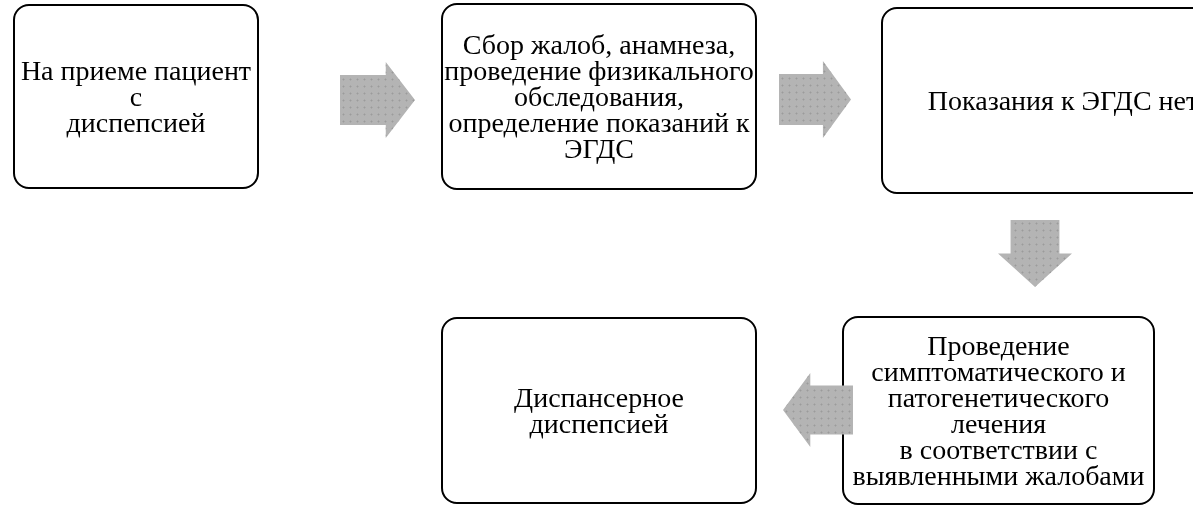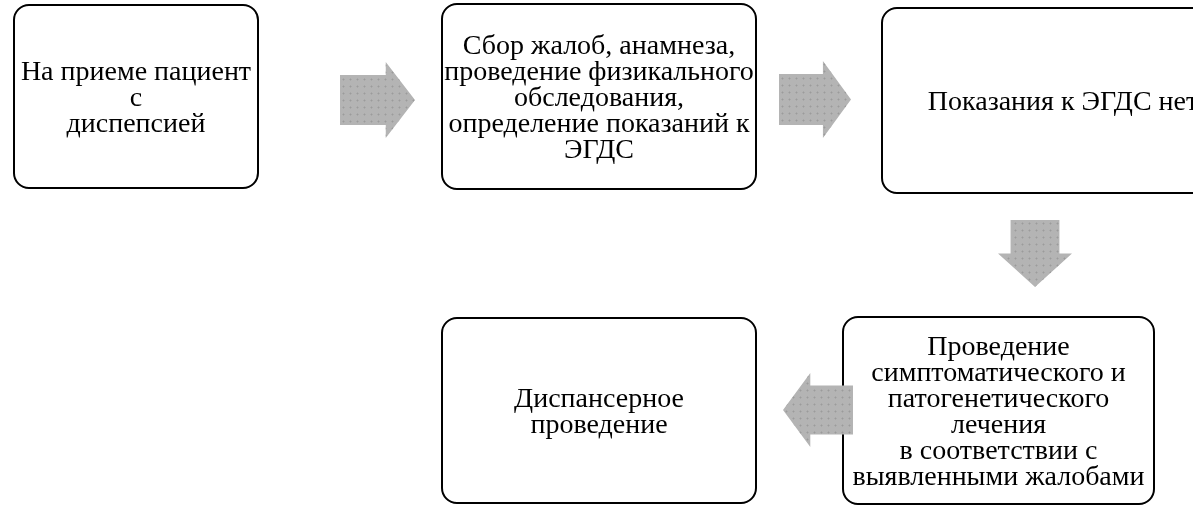--- a/index.html
+++ b/index.html
@@ -93,16 +93,16 @@
     <div class="node-label">Проведение
 симптоматического и
 патогенетического лечения
 в соответствии с
 выявленными жалобами</div>
   </div>
 
   <div class="arrow arrow-left" id="a4"></div>
 
   <div class="node" id="n5">
-    <div class="node-label">Диспансерное проведение</div>
+    <div class="node-label">Диспансерное диспепсией</div>
   </div>
 
 </div>
 
 </body></html>

